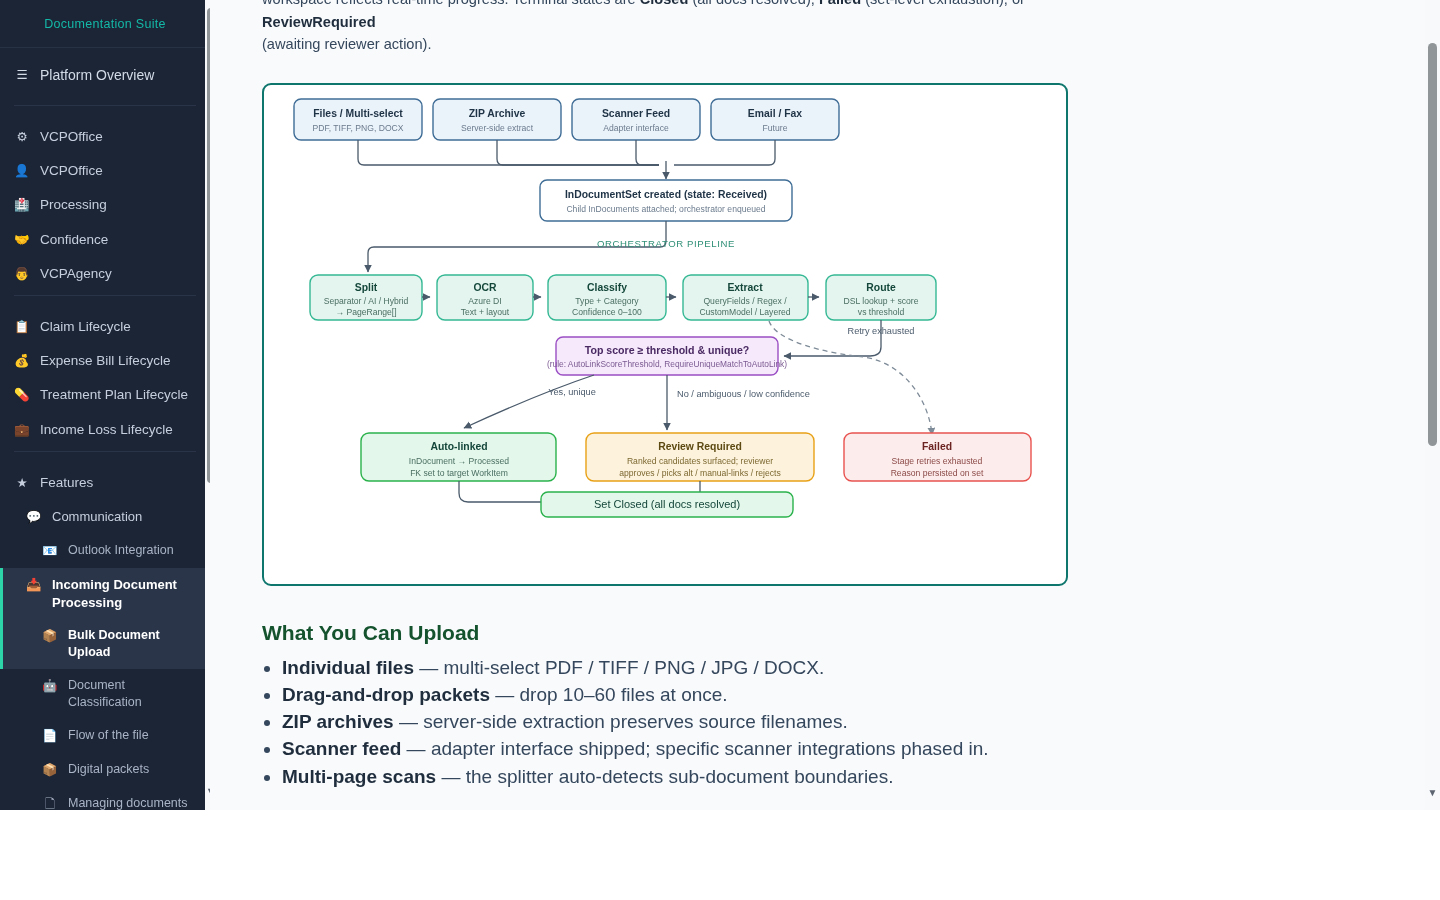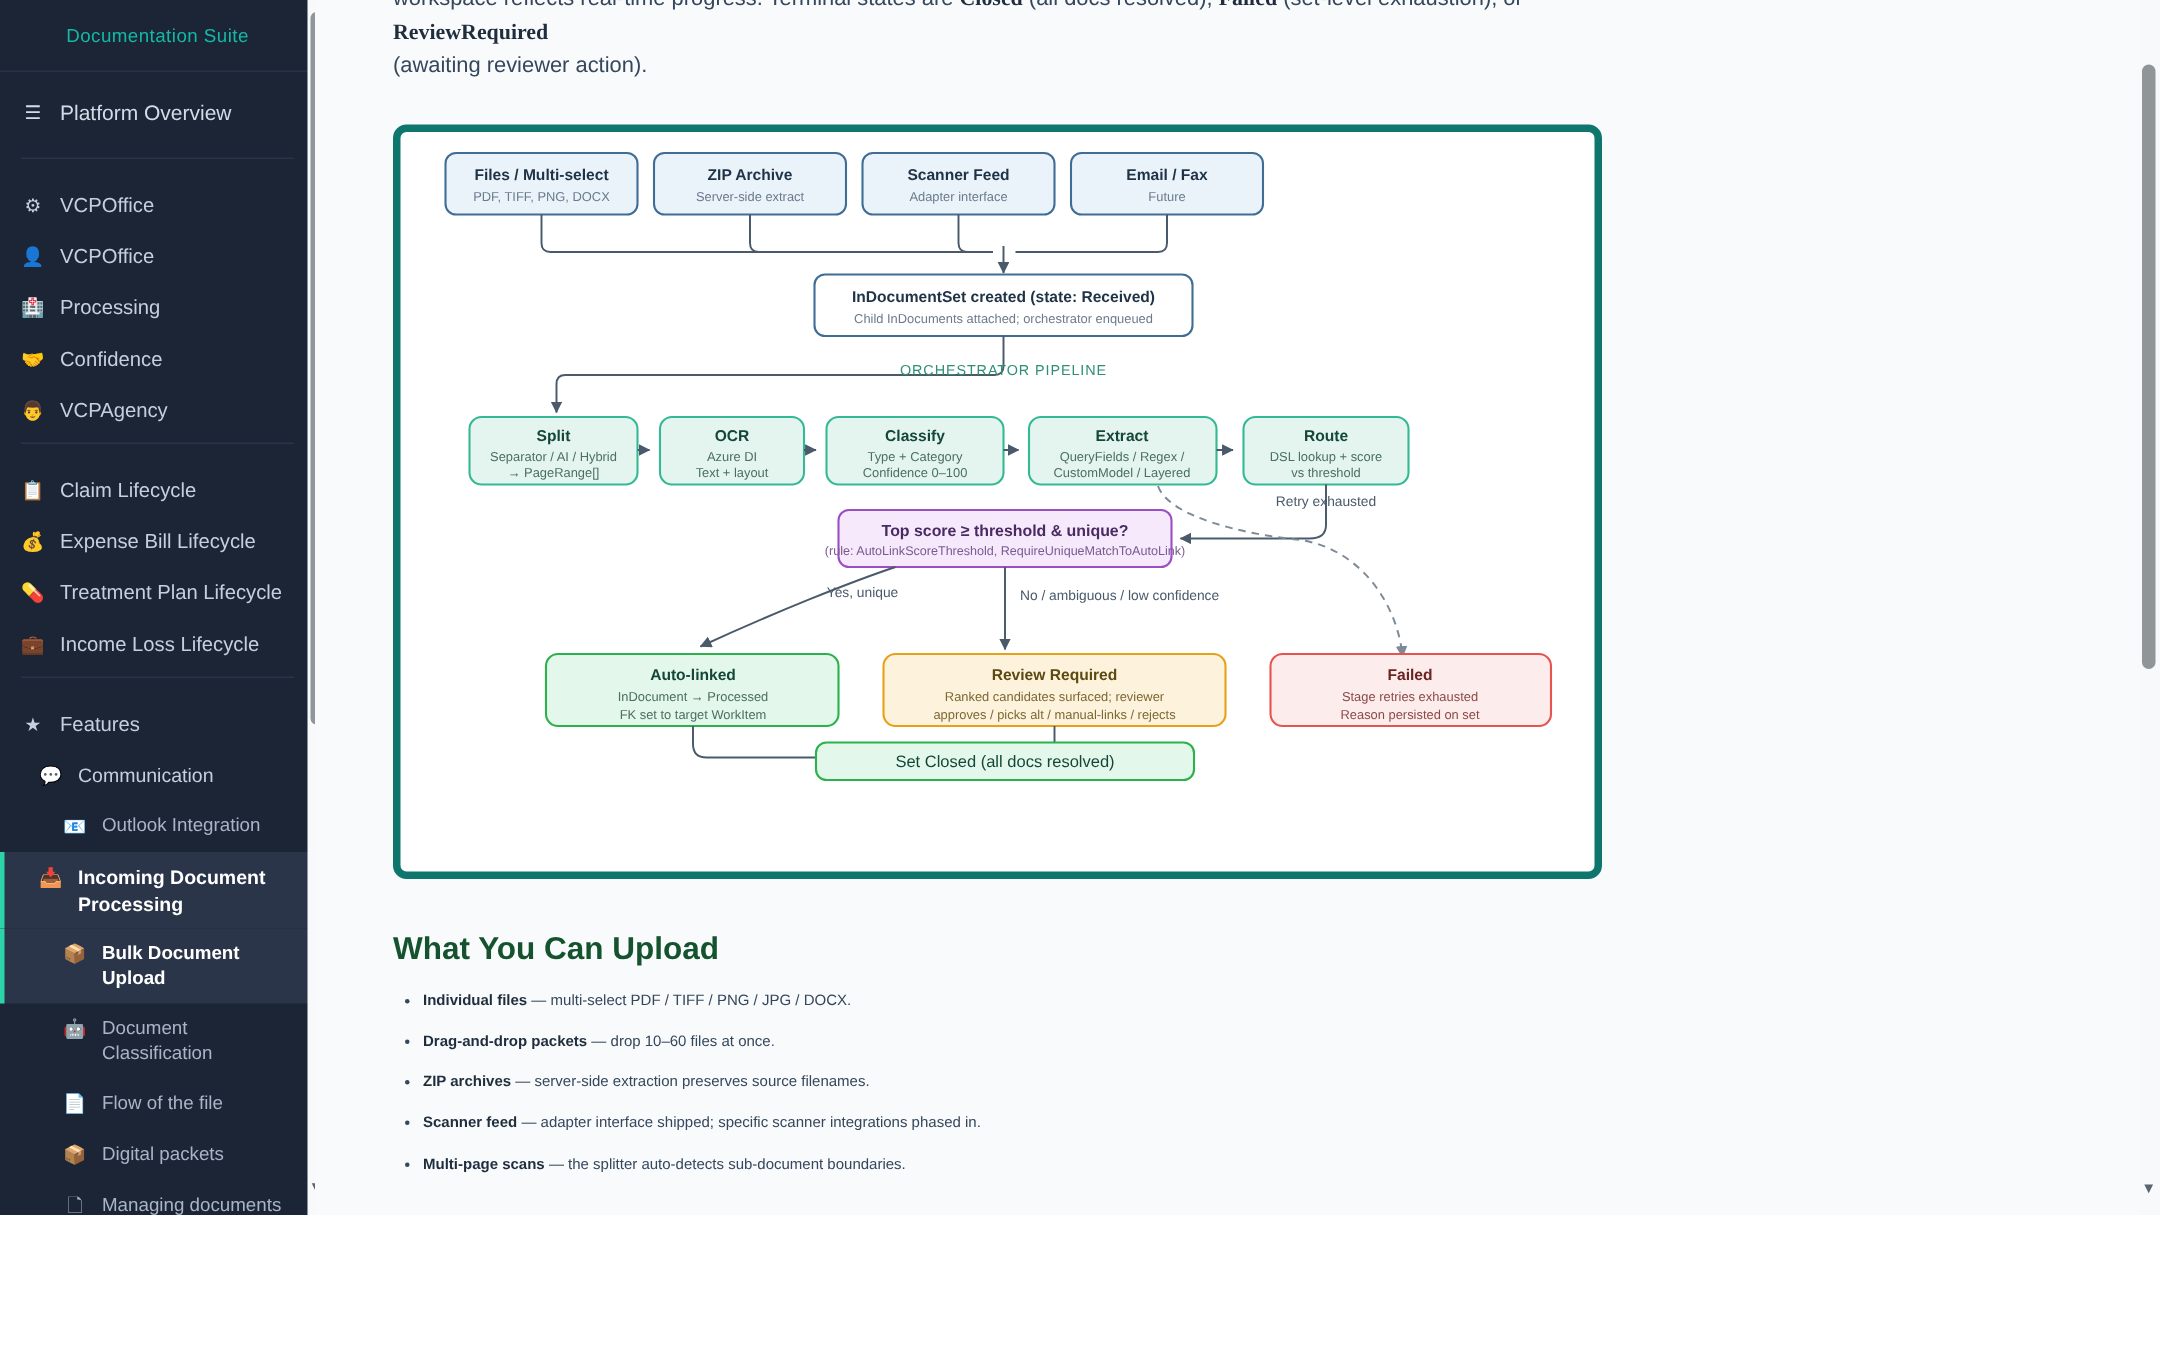--- a/index.html
+++ b/index.html
@@ -57,41 +57,41 @@
 
   
   .main {
     flex:1; height:810px; position:relative; background:#f8fafc;
     overflow:hidden;
   }
   .content { position:absolute; left:0; top:0; width:1219px; padding:0 0 0 0; }
   .inner { width:806px; margin-left:52px; }
 
   .lead { font-size:14.6px; line-height:22.5px; color:#35475c; margin:0; }
-  .lead b { color:#1f2d3d;font-family:Liberation Serif, serif; }
+  .lead b { color:#1f2d3d; }
 
   .diagram-card {
     margin-top:27px;
-    border:5px solid #0f766e; border-radius:9px; background:#ffffff;
+    border:2px solid #0f766e; border-radius:9px; background:#ffffff;
     padding:0;
     position:relative;
     height:503px;
   }
   .diag-svg { display:block; }
   .diag-caption {
     border-top:1px solid #eef1f5;
     font-size:12.3px; font-style:italic; color:#5b6b7e;
     text-align:center; padding:12px 18px 0 18px;
   }
 
   h2.sec {
     font-size:21px; color:#14532d; margin:35px 0 12px 0; font-weight:bold;
   }
   ul.bul { margin:0; padding:0 0 0 20px; list-style:disc; }
-  ul.bul li { font-size:10px; line-height:22.3px; color:#35475c; margin-bottom:5px; }
+  ul.bul li { font-size:19px; line-height:22.3px; color:#35475c; margin-bottom:5px; }
   ul.bul li b { color:#1f2d3d; }
 
   .main-scrollbar {
     position:absolute; right:0; top:0; width:15px; height:810px; background:#f7f9fb;
   }
   .main-thumb {
     position:absolute; left:3px; top:43px; width:9px; height:403px;
     background:#909597; border-radius:5px;
   }
   .main-arrow {

